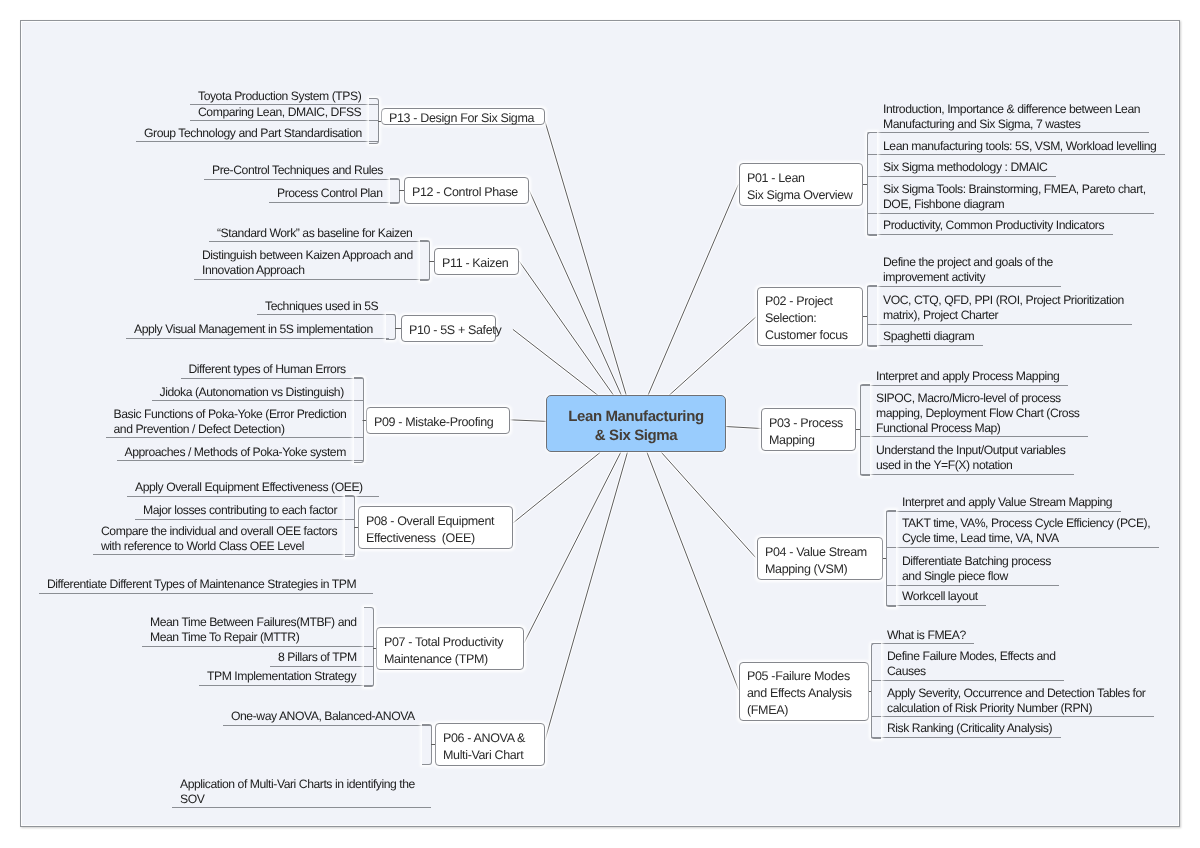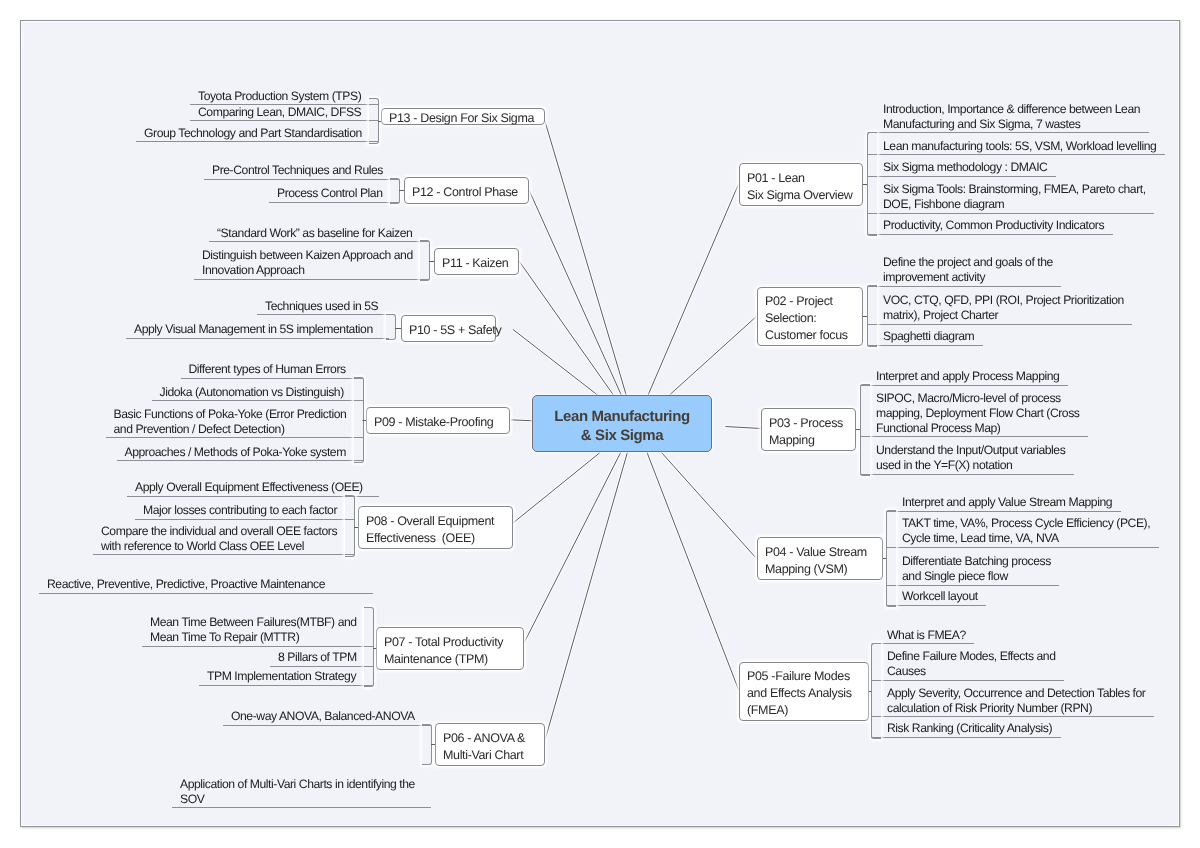--- a/index.html
+++ b/index.html
@@ -87,21 +87,21 @@
       <g>
         <line x1="621.6" y1="395.7" x2="529" y2="190" stroke="#ffffff" stroke-width="3" stroke-opacity="0.75"></line>
         <line x1="621.6" y1="395.7" x2="529" y2="190" stroke="#5E5E5E" stroke-width="1"></line>
       </g>
       <g>
         <line x1="626.4" y1="395.7" x2="544.9" y2="121" stroke="#ffffff" stroke-width="3" stroke-opacity="0.75"></line>
         <line x1="626.4" y1="395.7" x2="544.9" y2="121" stroke="#5E5E5E" stroke-width="1"></line>
       </g>
     </svg>
   <div id="nodes">
-      <div class="center" style="left: 532px; top: 395px; width: 180px; height: 57px;">
+      <div class="center" style="left: 546px; top: 395px; width: 180px; height: 57px;">
         <div class="ln">Lean Manufacturing</div>
         <div class="ln">&amp; Six Sigma</div>
       </div>
       <div class="node" style="left: 739px; top: 163px; width: 124px; height: 43px;">
         <div class="ln">P01 - Lean</div>
         <div class="ln">Six Sigma Overview</div>
       </div>
       <div class="leaf" style="top: 97.3px; padding: 4.5px 8px 1px 16px; width: 282px; left: 867px;">
         <div class="ln" style="display: block;">Introduction, Importance &amp; difference between Lean</div>
         <div class="ln" style="display: block;">Manufacturing and Six Sigma, 7 wastes</div>
@@ -203,21 +203,21 @@
       <div class="leaf" style="top: 728.3px; padding: 4.5px 16px 1px 8px; width: 259px; left: 172px;">
         <div class="ln" style="display: block; margin-top: 44px;">Application of Multi-Vari Charts in identifying the</div>
         <div class="ln" style="display: block;">SOV</div>
       </div>
       <div class="brk" style="left: 422px; top: 723.8px; width: 9px; height: 39.7px; border-left: none; border-radius: 0px 3px 3px 0px;"></div>
       <div class="node" style="left: 376px; top: 627px; width: 148px; height: 43px;">
         <div class="ln">P07 - Total Productivity</div>
         <div class="ln">Maintenance (TPM)</div>
       </div>
       <div class="leaf" style="top: 572.5px; padding: 4.5px 16px 1px 8px; width: 334px; left: 39px;">
-        <div class="ln" style="display: block;">Reactive, Preventive, Predictive, Proactive Maintenance</div>
+        <div class="ln" style="display: block;">Differentiate Different Types of Maintenance Strategies in TPM</div>
       </div>
       <div class="leaf" style="top: 610.8px; padding: 4.5px 16px 1px 8px; width: 231px; left: 142px;">
         <div class="ln" style="display: block;">Mean Time Between Failures(MTBF) and</div>
         <div class="ln" style="display: block;">Mean Time To Repair (MTTR)</div>
       </div>
       <div class="leaf" style="top: 645.65px; padding: 4.5px 16px 1px 8px; width: 103px; left: 270px;">
         <div class="ln" style="display: block;">8 Pillars of TPM</div>
       </div>
       <div class="leaf" style="top: 664.65px; padding: 4.5px 16px 1px 8px; width: 174px; left: 199px;">
         <div class="ln" style="display: block;">TPM Implementation Strategy</div>

